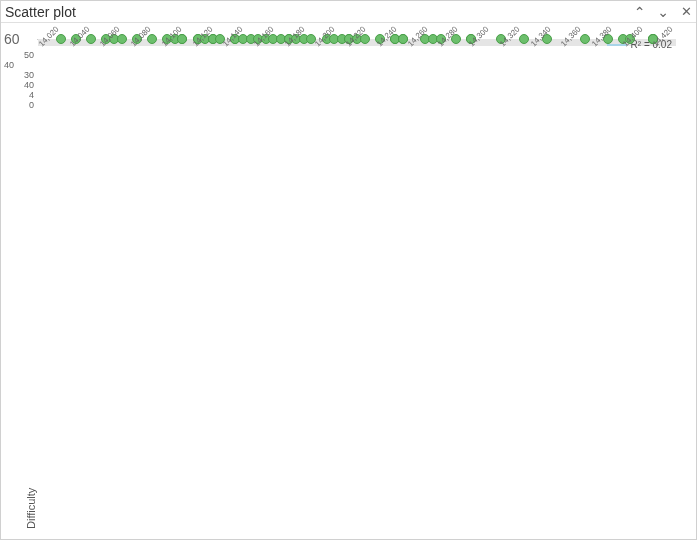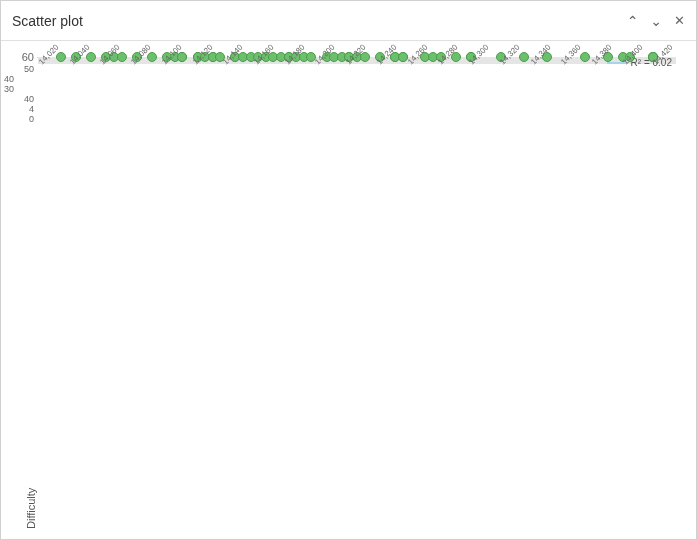--- a/index.html
+++ b/index.html
@@ -15,23 +15,23 @@
       height: 540px;
       border: 1px solid #d0d0d0;
       display: flex;
       flex-direction: column;
       background: #fff;
     }
     .title-bar {
       display: flex;
       align-items: center;
       justify-content: space-between;
-      padding: 8px 11px;
+      padding: 8px 4px;
       border-bottom: 1px solid #e0e0e0;
-      height: 40px;
+      height: 22px;
     }
     .title-bar-title {
       font-size: 14px;
       font-weight: 400;
       color: #333;
     }
     .title-bar-controls {
       display: flex;
       gap: 12px;
       align-items: center;
@@ -198,24 +198,24 @@
             <svg class="trend-line" id="trend-svg" width="100%" height="100%" viewBox="0 0 100 100" preserveAspectRatio="none">
                 <line x1="0" y1="53.3" x2="100" y2="46.7" stroke="#a8d4e8" stroke-width="0.5"></line>
               </svg>
 
             <div class="legend">
               <div class="legend-line"></div>
               <span>R² = 0.02</span>
             </div>
 
             <div style="position:absolute; left:-34px; top:0; bottom:0; display:flex; flex-direction:column; justify-content:space-between;">
-              <span style="font-size:11px;color:#666;text-align:right;width:30px;transform:translateY(-50%)">60</span>
+              <span style="font-size:14px;color:#666;text-align:left;width:30px;transform:translateY(-50%)">60</span>
               <span style="font-size:9px;color:#666;text-align:right;width:30px;transform:translateY(-50%)">50</span>
               <span style="font-size:9px;color:#666;width:30px;transform:translateY(-50%)">40</span>
-              <span style="font-size:9px;color:#666;text-align:left;width:30px;transform:translateY(-50%)">30</span>
+              <span style="font-size:9px;color:#666;text-align:right;width:30px;transform:translateY(-50%)">30</span>
               <span style="font-size:9px;color:#666;text-align:right;width:30px;transform:translateY(-50%)">40</span>
               <span style="font-size:9px;color:#666;text-align:right;width:30px;transform:translateY(-50%)">4</span>
               <span style="font-size:9px;color:#666;text-align:right;width:30px;transform:translateY(-50%)">0</span>
             </div>
           <div class="dot" style="left: 3.57143%; top: 9%;"></div>
               <div class="dot" style="left: 5.95238%; top: 21%;"></div>
               <div class="dot" style="left: 8.33333%; top: 82%;"></div>
               <div class="dot" style="left: 10.7143%; top: 3%;"></div>
               <div class="dot" style="left: 11.9048%; top: 11%;"></div>
               <div class="dot" style="left: 13.0952%; top: 25%;"></div>

